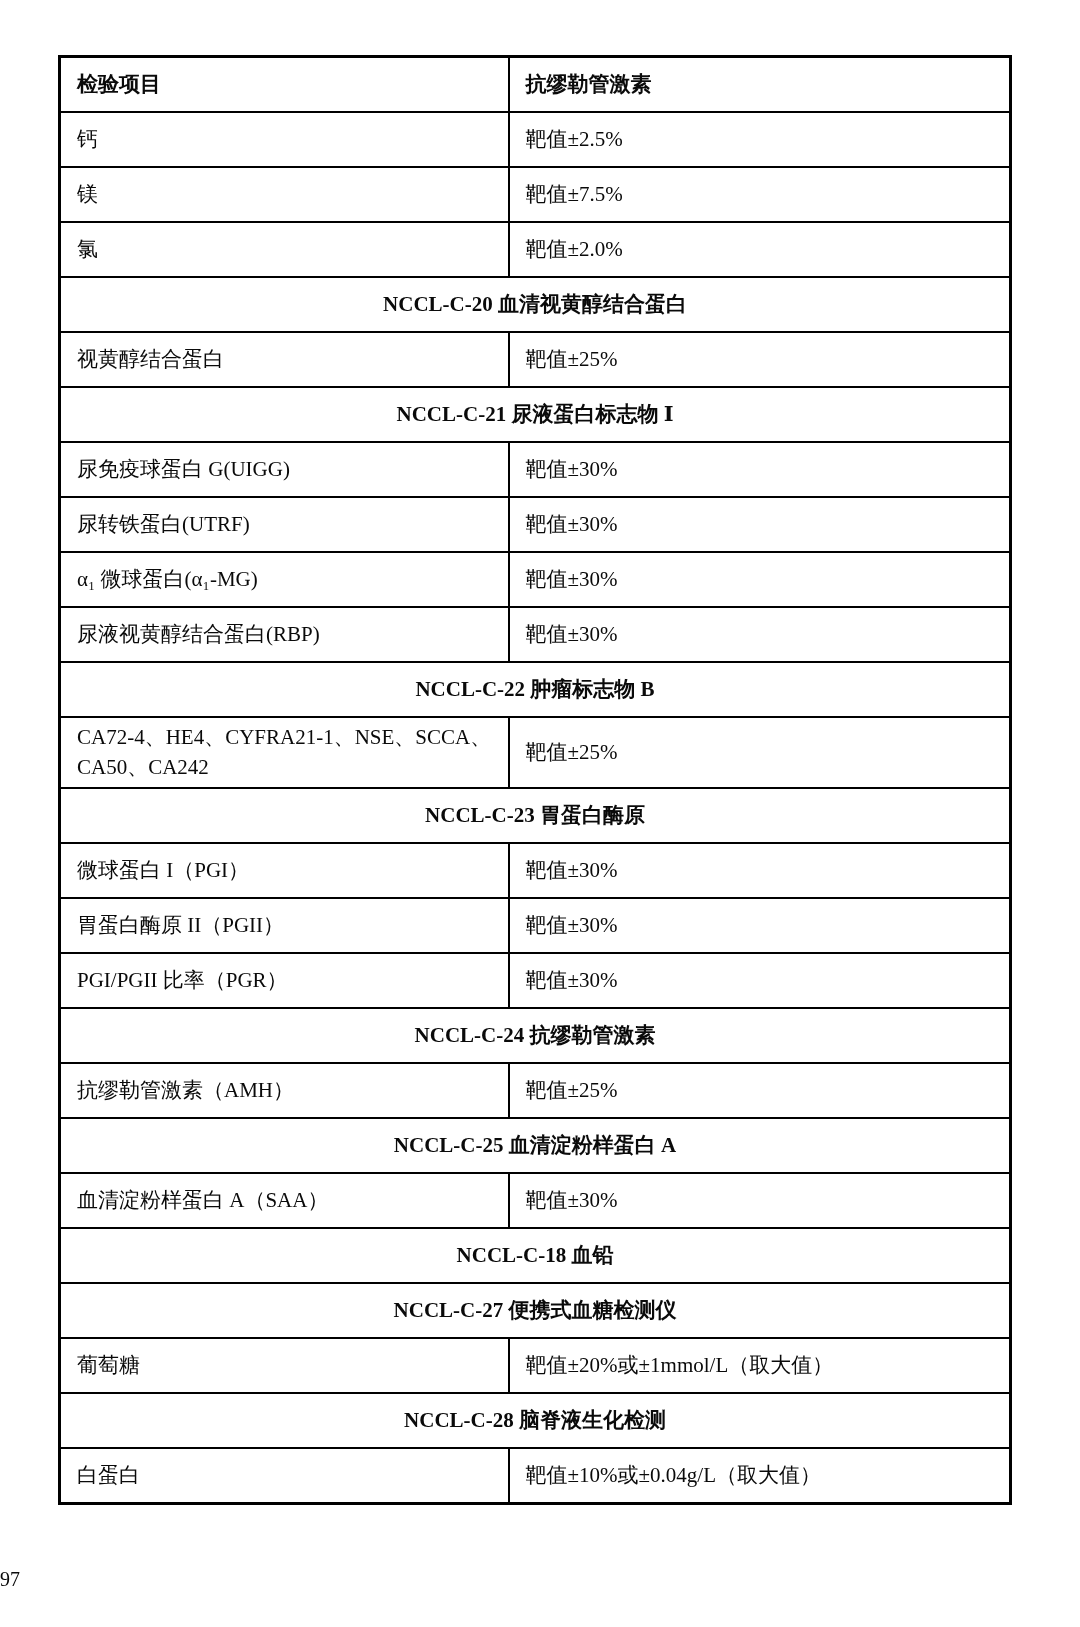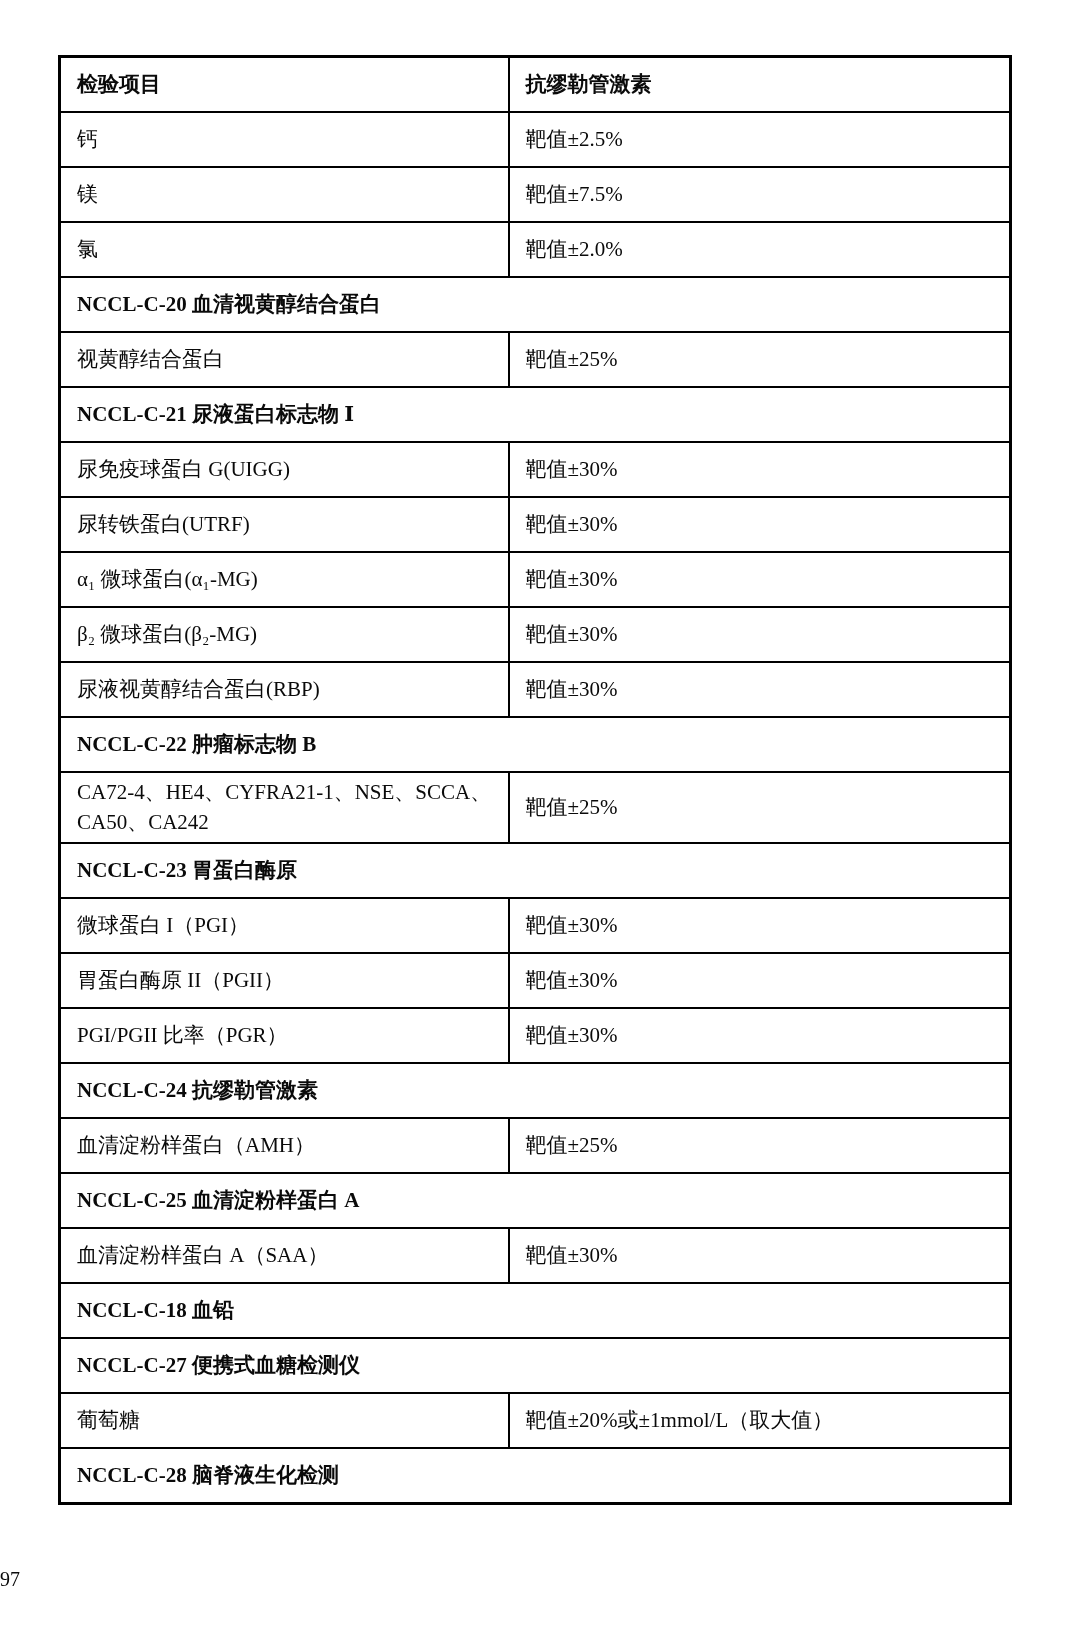--- a/index.html
+++ b/index.html
@@ -39,20 +39,21 @@
     vertical-align: middle;
     text-align: left;
     background: #fff;
     word-break: break-word;
   }
   .spec-table th {
     font-weight: bold;
   }
   .spec-table tr.section-row td {
     font-weight: bold;
+    text-align: center;
   }
   .page-number {
     position: absolute;
     top: 1568px;
     left: 0;
     width: 100%;
     font-size: 20px;
   }
 </style>
 </head>
@@ -101,24 +102,20 @@
         </tr>
         <tr>
           <td>尿转铁蛋白(UTRF)</td>
           <td>靶值±30%</td>
         </tr>
         <tr>
           <td>α₁ 微球蛋白(α₁-MG)</td>
           <td>靶值±30%</td>
         </tr>
         <tr>
-          <td>β₂ 微球蛋白(β₂-MG)</td>
-          <td>靶值±30%</td>
-        </tr>
-        <tr>
           <td>尿液视黄醇结合蛋白(RBP)</td>
           <td>靶值±30%</td>
         </tr>
         <tr class="section-row">
           <td colspan="2">NCCL-C-22 肿瘤标志物 B</td>
         </tr>
         <tr>
           <td>CA72-4、HE4、CYFRA21-1、NSE、SCCA、CA50、CA242</td>
           <td>靶值±25%</td>
         </tr>
@@ -134,21 +131,21 @@
           <td>靶值±30%</td>
         </tr>
         <tr>
           <td>PGI/PGII 比率（PGR）</td>
           <td>靶值±30%</td>
         </tr>
         <tr class="section-row">
           <td colspan="2">NCCL-C-24 抗缪勒管激素</td>
         </tr>
         <tr>
-          <td>血清淀粉样蛋白（AMH）</td>
+          <td>抗缪勒管激素（AMH）</td>
           <td>靶值±25%</td>
         </tr>
         <tr class="section-row">
           <td colspan="2">NCCL-C-25 血清淀粉样蛋白 A</td>
         </tr>
         <tr>
           <td>血清淀粉样蛋白 A（SAA）</td>
           <td>靶值±30%</td>
         </tr>
         <tr class="section-row">
@@ -157,18 +154,22 @@
         <tr class="section-row">
           <td colspan="2">NCCL-C-27 便携式血糖检测仪</td>
         </tr>
         <tr>
           <td>葡萄糖</td>
           <td>靶值±20%或±1mmol/L（取大值）</td>
         </tr>
         <tr class="section-row">
           <td colspan="2">NCCL-C-28 脑脊液生化检测</td>
         </tr>
+        <tr>
+          <td>白蛋白</td>
+          <td>靶值±10%或±0.04g/L（取大值）</td>
+        </tr>
       </tbody>
   </table>
 
   <div class="page-number">97</div>
 
 </div>
 
 </body></html>

